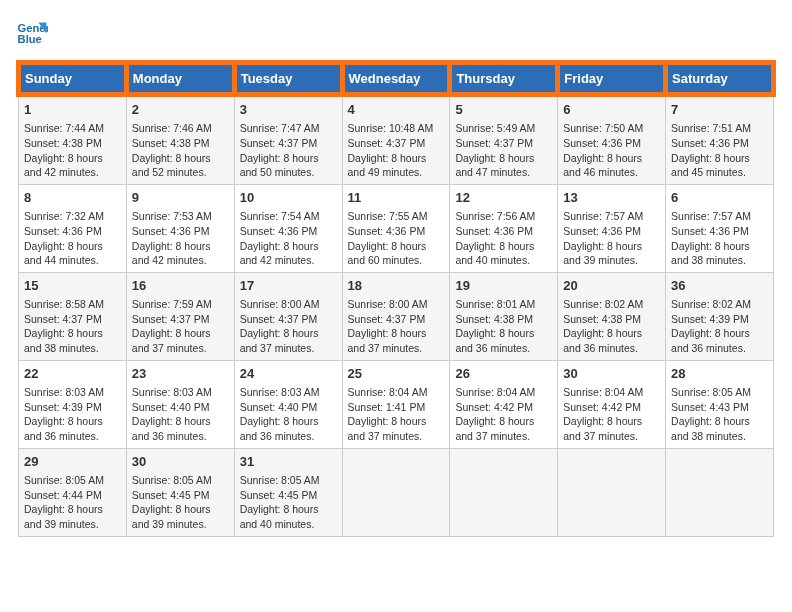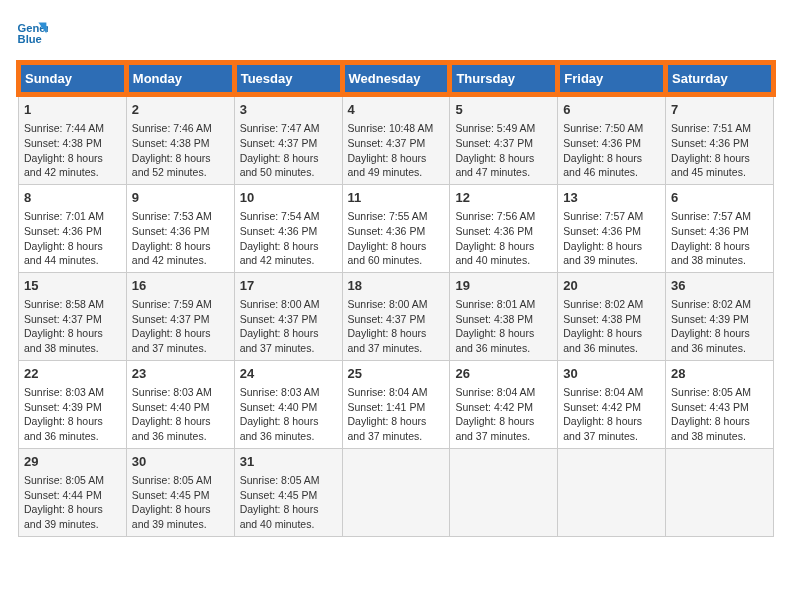--- a/index.html
+++ b/index.html
@@ -114,21 +114,21 @@
   <tr>
         <td><span class="day-num">1</span><span>Sunrise: 7:44 AM</span><br><span>Sunset: 4:38 PM</span><br><span>Daylight: 8 hours and 42 minutes.</span></td>
         <td><span class="day-num">2</span><span>Sunrise: 7:46 AM</span><br><span>Sunset: 4:38 PM</span><br><span>Daylight: 8 hours and 52 minutes.</span></td>
         <td><span class="day-num">3</span><span>Sunrise: 7:47 AM</span><br><span>Sunset: 4:37 PM</span><br><span>Daylight: 8 hours and 50 minutes.</span></td>
         <td><span class="day-num">4</span><span>Sunrise: 10:48 AM</span><br><span>Sunset: 4:37 PM</span><br><span>Daylight: 8 hours and 49 minutes.</span></td>
         <td><span class="day-num">5</span><span>Sunrise: 5:49 AM</span><br><span>Sunset: 4:37 PM</span><br><span>Daylight: 8 hours and 47 minutes.</span></td>
         <td><span class="day-num">6</span><span>Sunrise: 7:50 AM</span><br><span>Sunset: 4:36 PM</span><br><span>Daylight: 8 hours and 46 minutes.</span></td>
         <td><span class="day-num">7</span><span>Sunrise: 7:51 AM</span><br><span>Sunset: 4:36 PM</span><br><span>Daylight: 8 hours and 45 minutes.</span></td>
       </tr>
       <tr>
-        <td><span class="day-num">8</span><span>Sunrise: 7:01 AM</span><br><span>Sunset: 4:36 PM</span><br><span>Daylight: 8 hours and 44 minutes.</span></td>
+        <td><span class="day-num">8</span><span>Sunrise: 7:32 AM</span><br><span>Sunset: 4:36 PM</span><br><span>Daylight: 8 hours and 44 minutes.</span></td>
         <td><span class="day-num">9</span><span>Sunrise: 7:53 AM</span><br><span>Sunset: 4:36 PM</span><br><span>Daylight: 8 hours and 42 minutes.</span></td>
         <td><span class="day-num">10</span><span>Sunrise: 7:54 AM</span><br><span>Sunset: 4:36 PM</span><br><span>Daylight: 8 hours and 42 minutes.</span></td>
         <td><span class="day-num">11</span><span>Sunrise: 7:55 AM</span><br><span>Sunset: 4:36 PM</span><br><span>Daylight: 8 hours and 60 minutes.</span></td>
         <td><span class="day-num">12</span><span>Sunrise: 7:56 AM</span><br><span>Sunset: 4:36 PM</span><br><span>Daylight: 8 hours and 40 minutes.</span></td>
         <td><span class="day-num">13</span><span>Sunrise: 7:57 AM</span><br><span>Sunset: 4:36 PM</span><br><span>Daylight: 8 hours and 39 minutes.</span></td>
         <td><span class="day-num">6</span><span>Sunrise: 7:57 AM</span><br><span>Sunset: 4:36 PM</span><br><span>Daylight: 8 hours and 38 minutes.</span></td>
       </tr>
       <tr>
         <td><span class="day-num">15</span><span>Sunrise: 8:58 AM</span><br><span>Sunset: 4:37 PM</span><br><span>Daylight: 8 hours and 38 minutes.</span></td>
         <td><span class="day-num">16</span><span>Sunrise: 7:59 AM</span><br><span>Sunset: 4:37 PM</span><br><span>Daylight: 8 hours and 37 minutes.</span></td>

